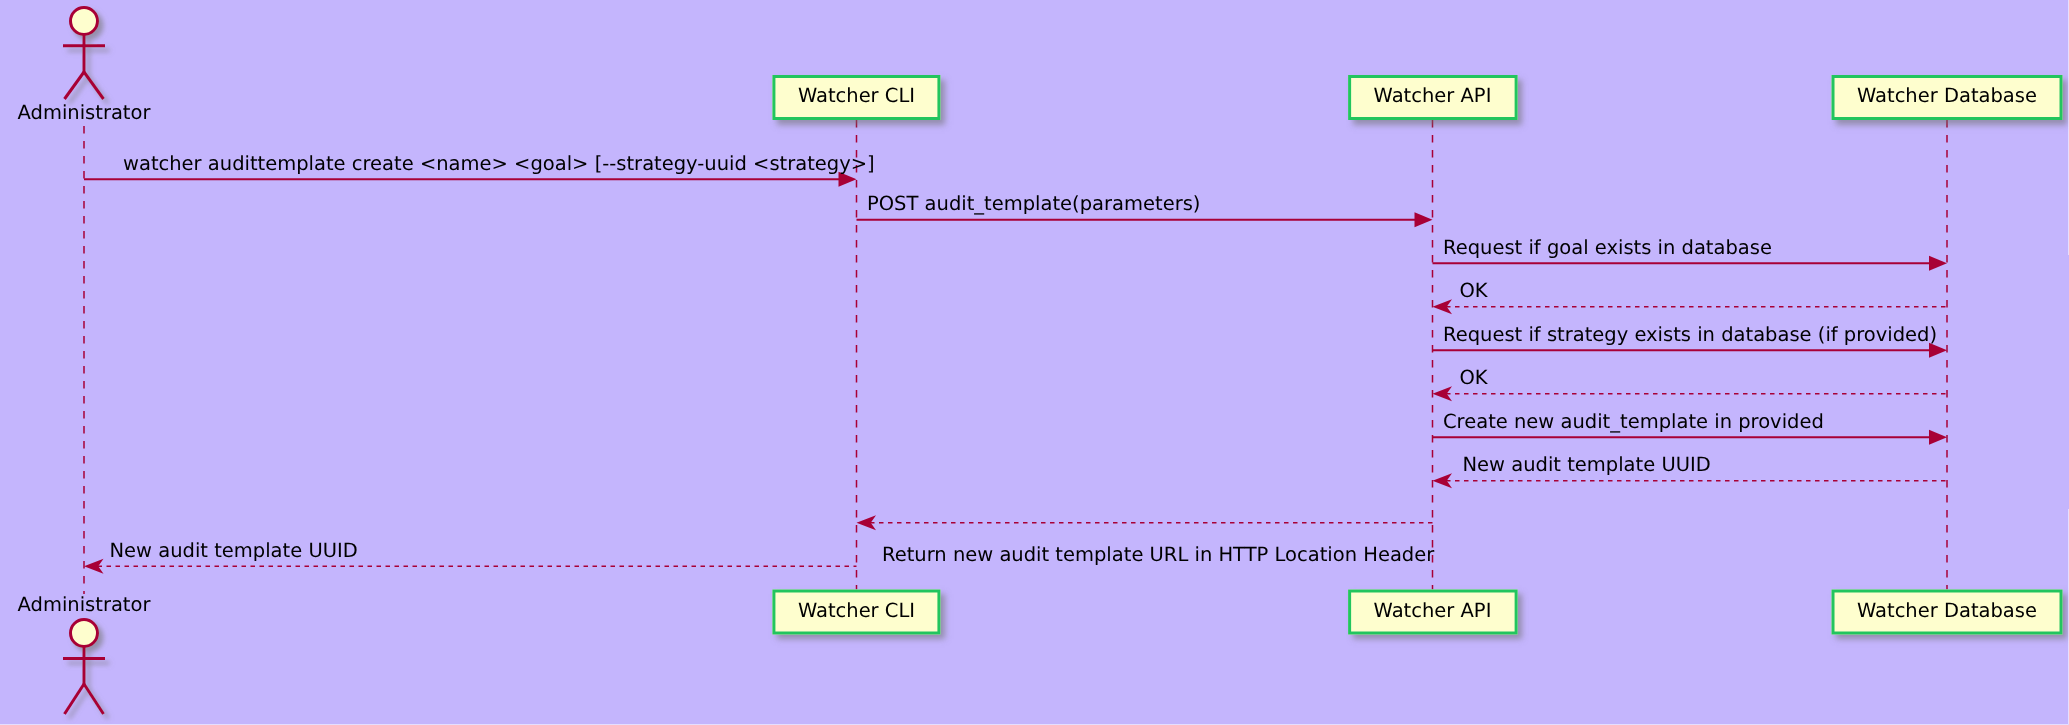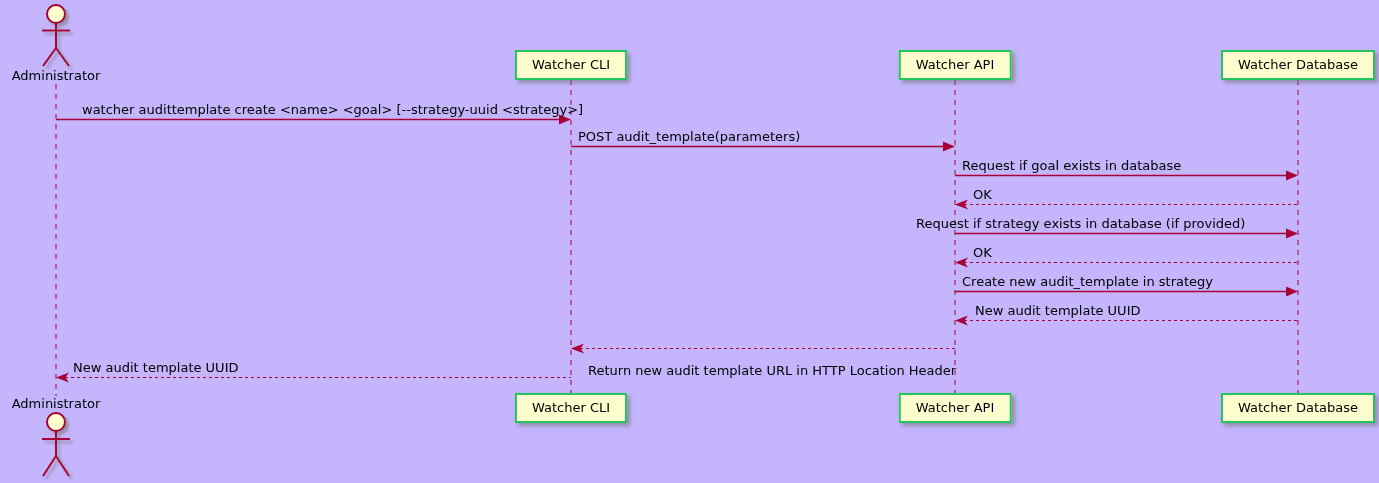--- a/index.html
+++ b/index.html
@@ -128,20 +128,20 @@
   <div class="pbox" style="left:1298px; top:50px;">Watcher Database</div>
 
   <div class="pbox" style="left:571px; top:393px;">Watcher CLI</div>
   <div class="pbox" style="left:955px; top:393px;">Watcher API</div>
   <div class="pbox" style="left:1298px; top:393px;">Watcher Database</div>
 
   <div class="mlabel" style="left:62px;  top:101px;margin-left:20px;">watcher audittemplate create &lt;name&gt; &lt;goal&gt; [--strategy-uuid &lt;strategy&gt;]</div>
   <div class="mlabel" style="left:962px; top:157px;">Request if goal exists in database</div>
   <div class="mlabel" style="left:578px; top:128px;">POST audit_template(parameters)</div>
   <div class="mlabel" style="left:973px; top:186px;">OK</div>
-  <div class="mlabel" style="left:916px; top:215px;">Request if strategy exists in database (if provided)</div>
+  <div class="mlabel" style="left:962px; top:215px;">Request if strategy exists in database (if provided)</div>
   <div class="mlabel" style="left:973px; top:244px;">OK</div>
-  <div class="mlabel" style="left:962px; top:273px;">Create new audit_template in strategy</div>
+  <div class="mlabel" style="left:962px; top:273px;">Create new audit_template in provided</div>
   <div class="mlabel" style="left:975px; top:302px;">New audit template UUID</div>
   <div class="mlabel" style="left:588px; top:330px;margin-top:32px;">Return new audit template URL in HTTP Location Header</div>
   <div class="mlabel" style="left:73px;  top:359px;">New audit template UUID</div>
 
 </div>
 
 </body></html>

